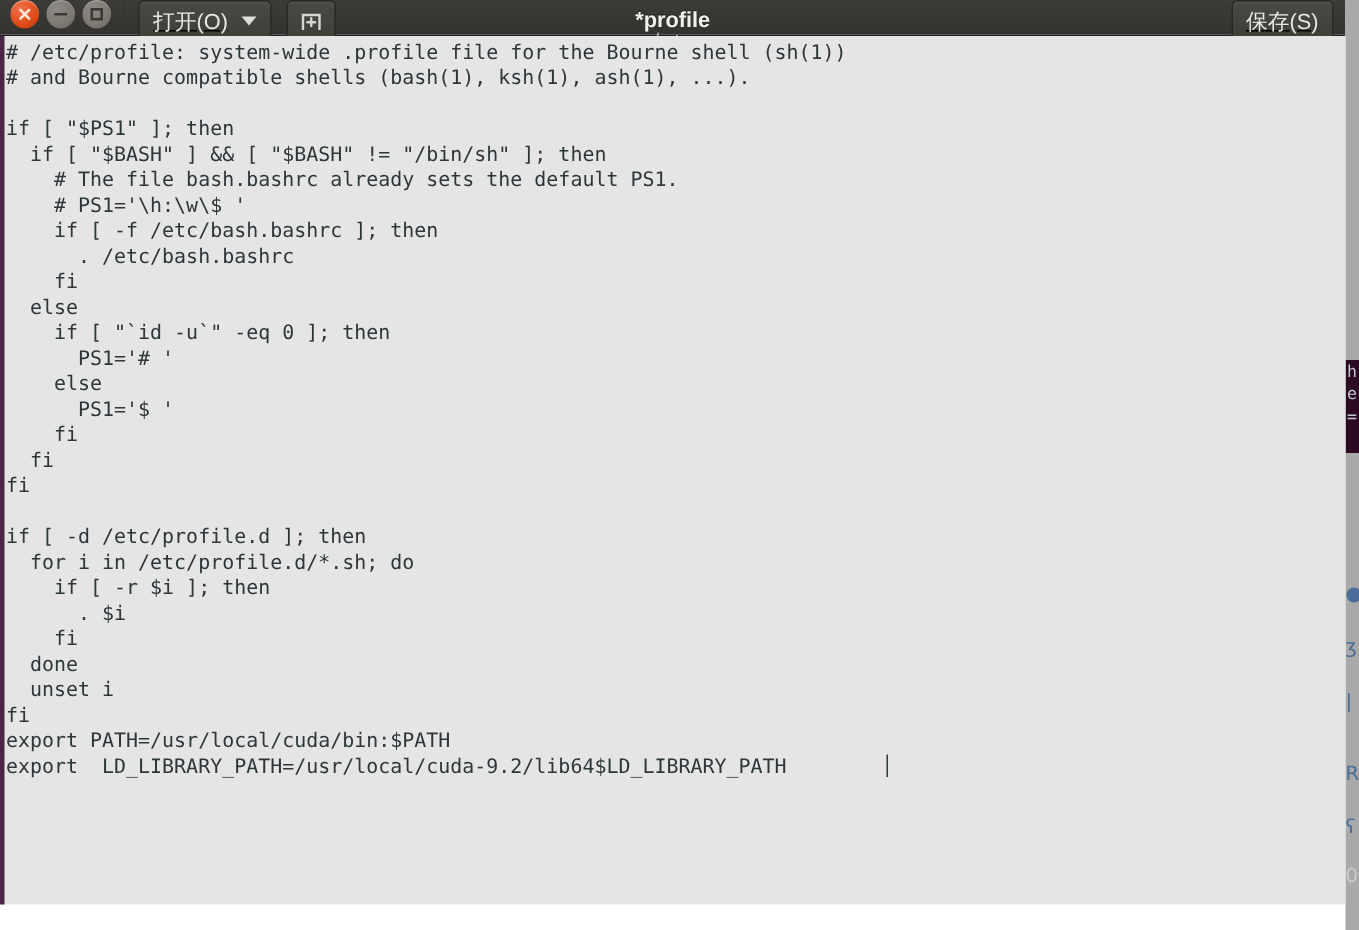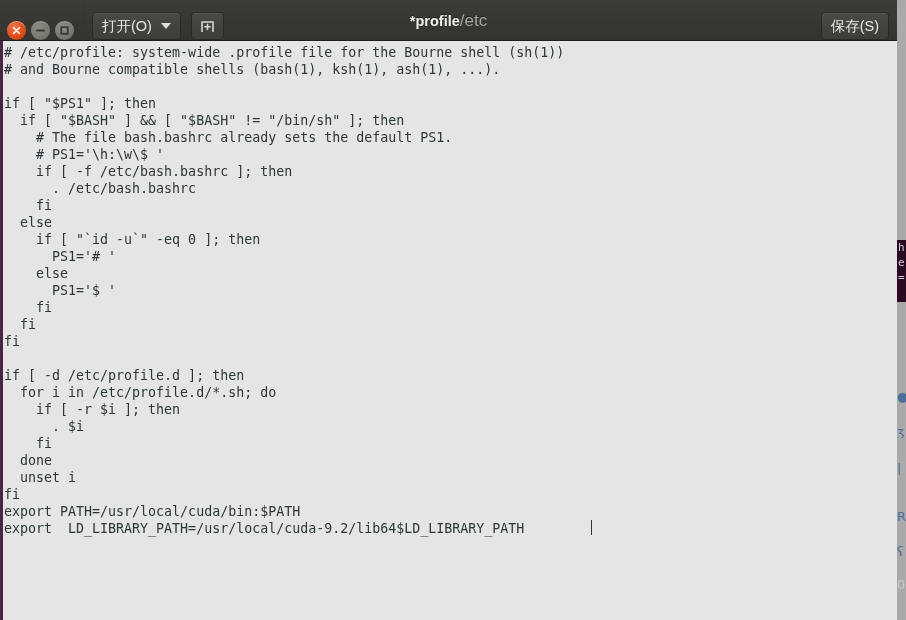--- a/index.html
+++ b/index.html
@@ -56,25 +56,26 @@
     left: 0; top: 0;
     width: 897px; height: 620px;
     background: #ffffff;
     z-index: 2;
     overflow: hidden;
   }
 
   
   .titlebar {
     position: relative;
-    height: 41px;
+    height: 24px;
     background: linear-gradient(to bottom, #3c3b37 0%, #34332f 100%);
     border-bottom: 1px solid #1f1e1b;
     display: flex;
-    align-items: flex-end;
+    align-items: flex-start;
+    text-decoration: underline;
   }
   .wbuttons {
     display: flex;
     align-items: center;
     gap: 5px;
     padding-left: 7px;
     padding-right: 9px;
   }
   .wbtn {
     width: 19px; height: 19px;
@@ -117,21 +118,21 @@
     border-left: 5px solid transparent;
     border-right: 5px solid transparent;
     border-top: 6px solid #e0ded8;
     margin-left: 2px;
   }
 
   .title-center {
     position: absolute;
     left: 0; right: 0; top: 0;
     height: 41px;
-    display: flex; flex-direction: row;
+    display: flex; flex-direction: column;
     align-items: center; justify-content: center;
     pointer-events: none;
   }
   .title-main {
     font-size: 14.5px;
     font-weight: bold;
     color: #f2f1ee;
     line-height: 16px;
     text-shadow: 0 -1px 0 rgba(0,0,0,.5);
   }

